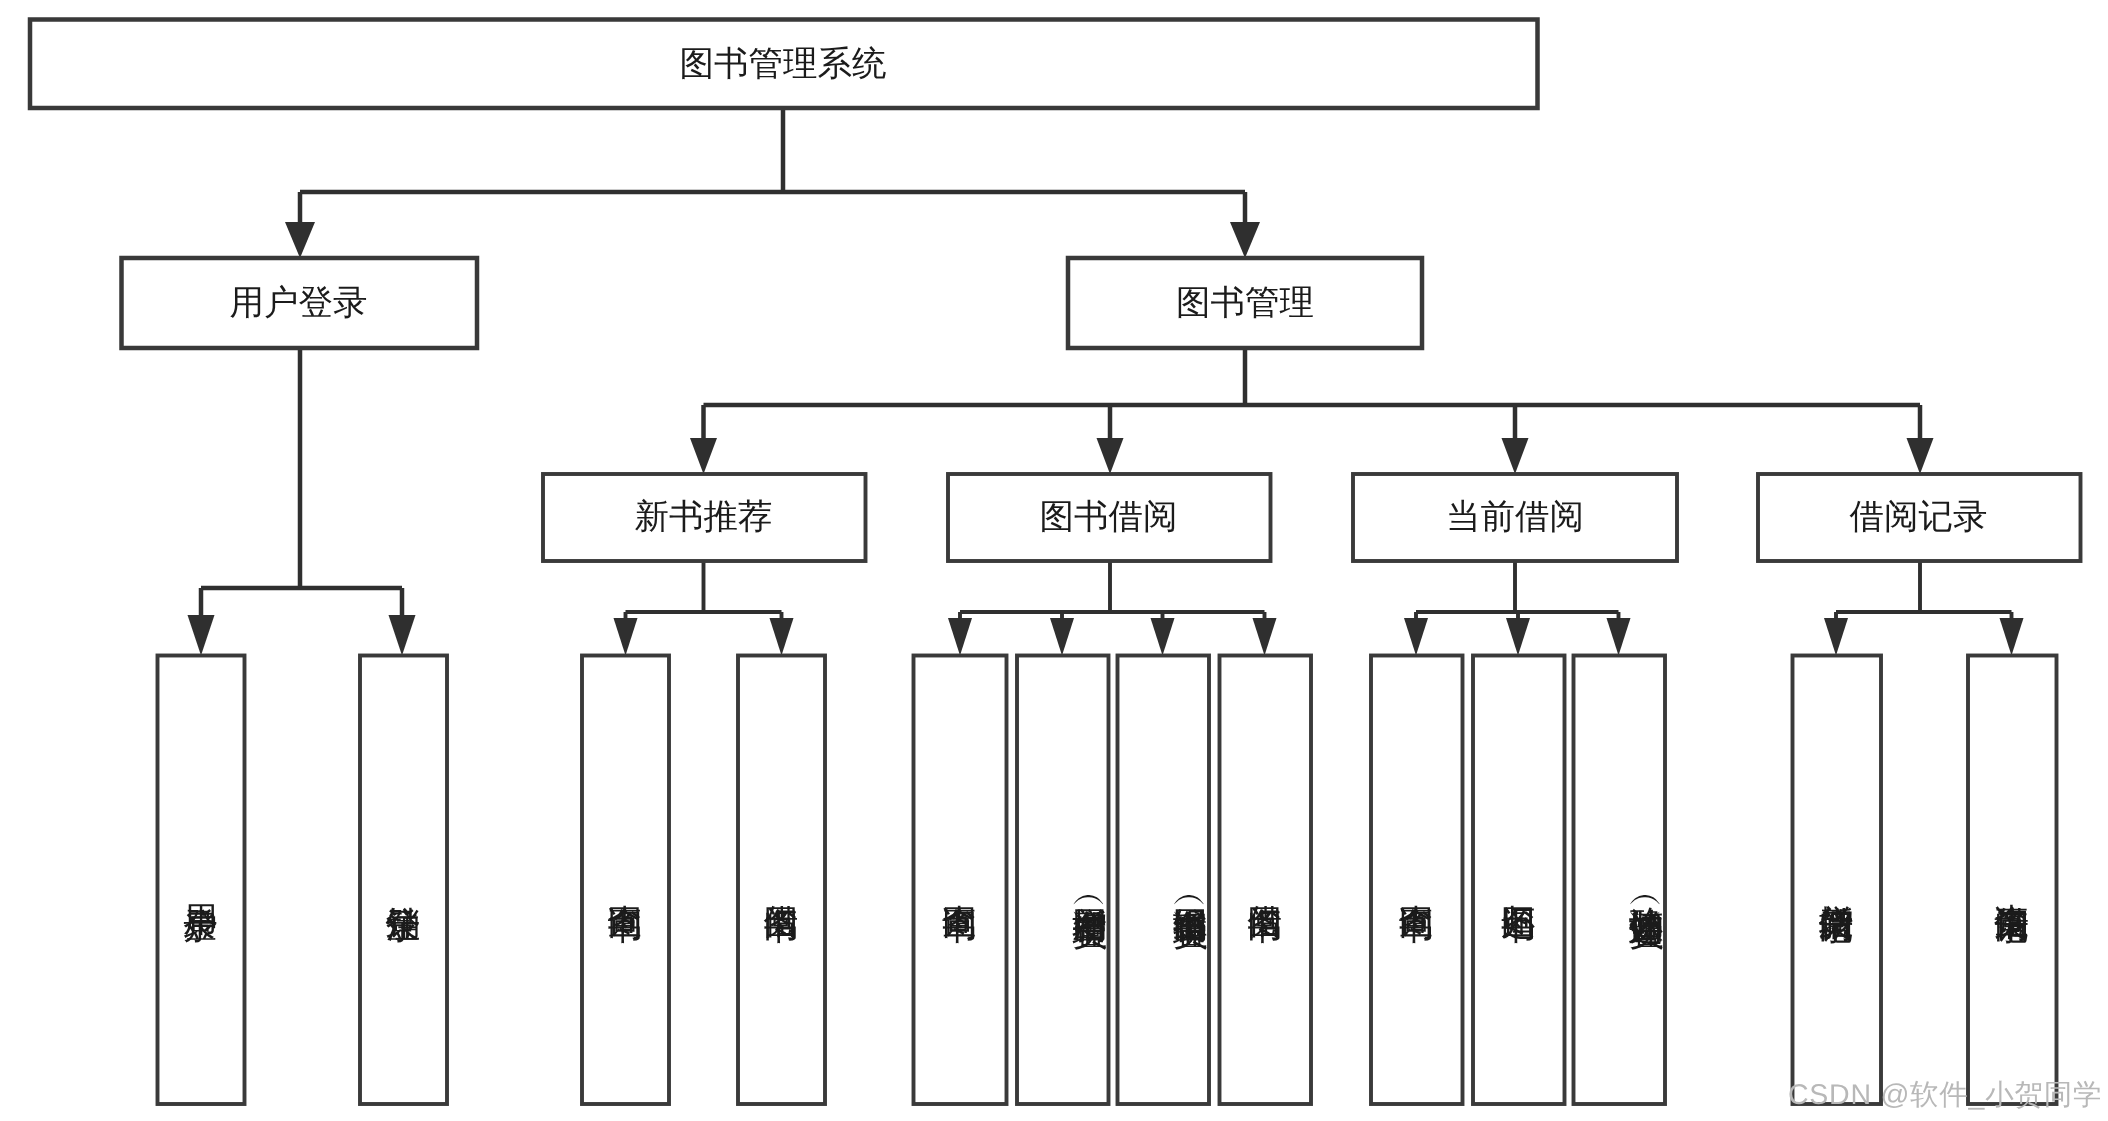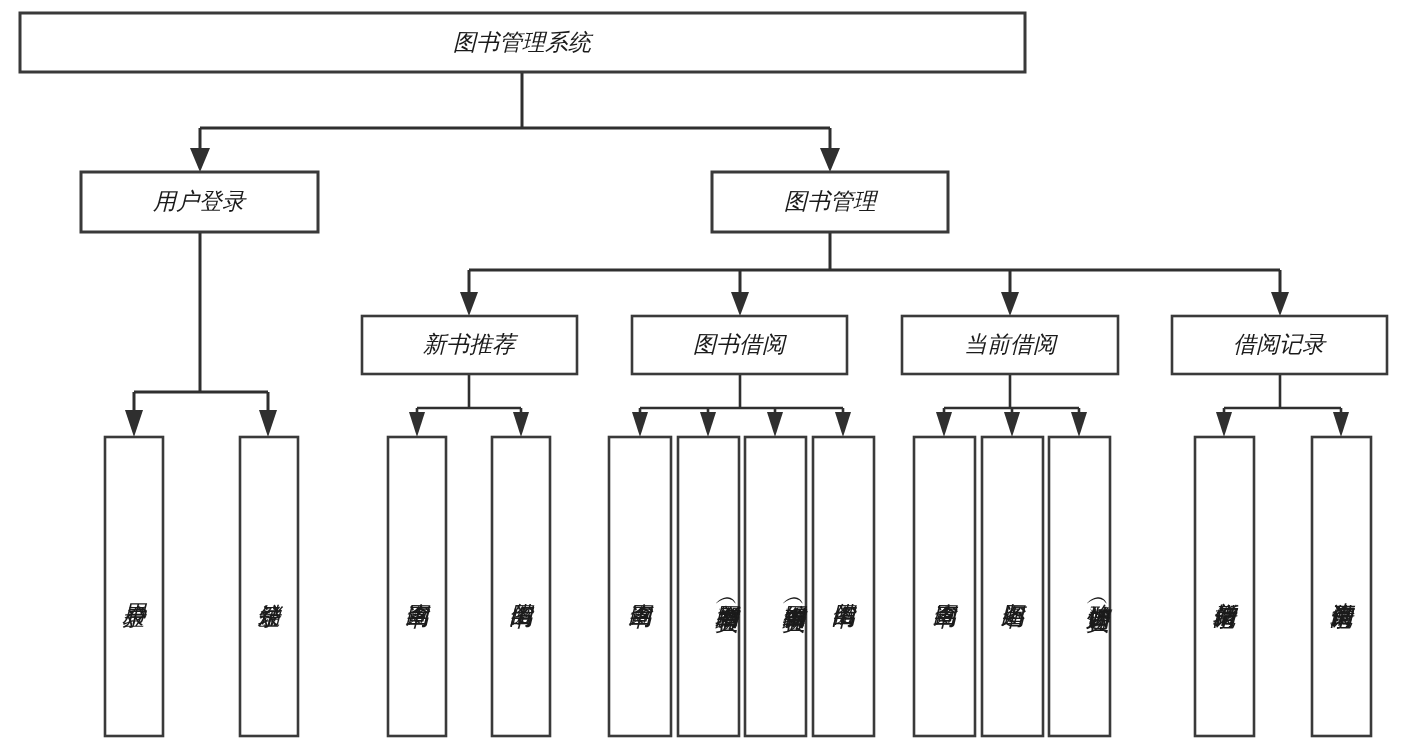--- a/index.html
+++ b/index.html
@@ -9,21 +9,20 @@
   }
   body {
     font-family: "Liberation Sans", "DejaVu Sans", sans-serif;
   }
   #canvas {
     position: relative;
     width: 1405px;
     height: 747px;
     background: #ffffff;
     overflow: hidden;
-    font-style: italic;
   }
   svg.diagram {
     position: absolute;
     left: 0;
     top: 0;
     width: 1405px;
     height: 747px;
   }
   .node-box {
     fill: #ffffff;
@@ -227,14 +226,15 @@
   <div class="vert-label" style="left:745px; top:437px; width:61px; height:299px; align-items:flex-start; padding-top:8px; box-sizing:border-box;">编辑图书（管理员）</div>
   <div class="vert-label" style="left:813px; top:437px; width:61px; height:299px;">借阅图书</div>
 
   <div class="vert-label" style="left:914px; top:437px; width:61px; height:299px;">查询图书</div>
   <div class="vert-label" style="left:982px; top:437px; width:61px; height:299px;">归还图书</div>
   <div class="vert-label" style="left:1049px; top:437px; width:61px; height:299px; align-items:flex-start; padding-top:8px; box-sizing:border-box;">确认归还（管理员）</div>
 
   <div class="vert-label" style="left:1195px; top:437px; width:59px; height:299px;">新增借阅记录</div>
   <div class="vert-label" style="left:1312px; top:437px; width:59px; height:299px;">查询借阅记录</div>
 
+  <div class="watermark" style="left:1192px; top:717px;">CSDN @软件_小贺同学</div>
 
 </div>
 
 </body></html>

